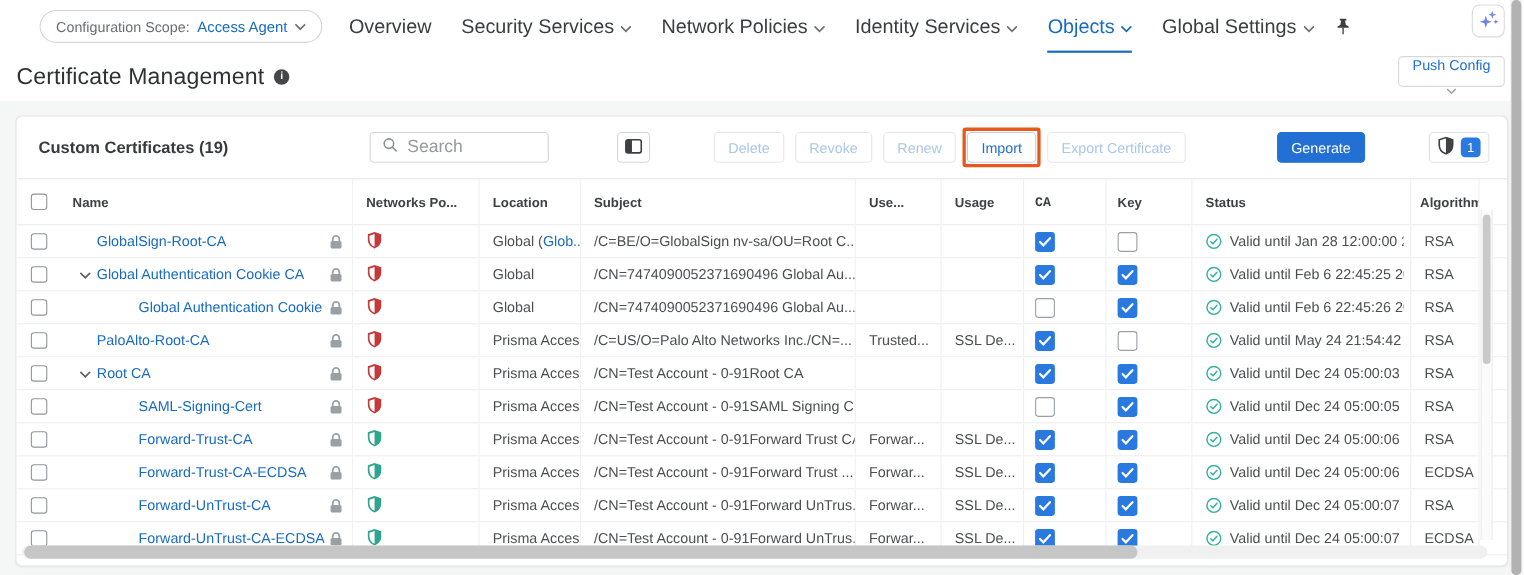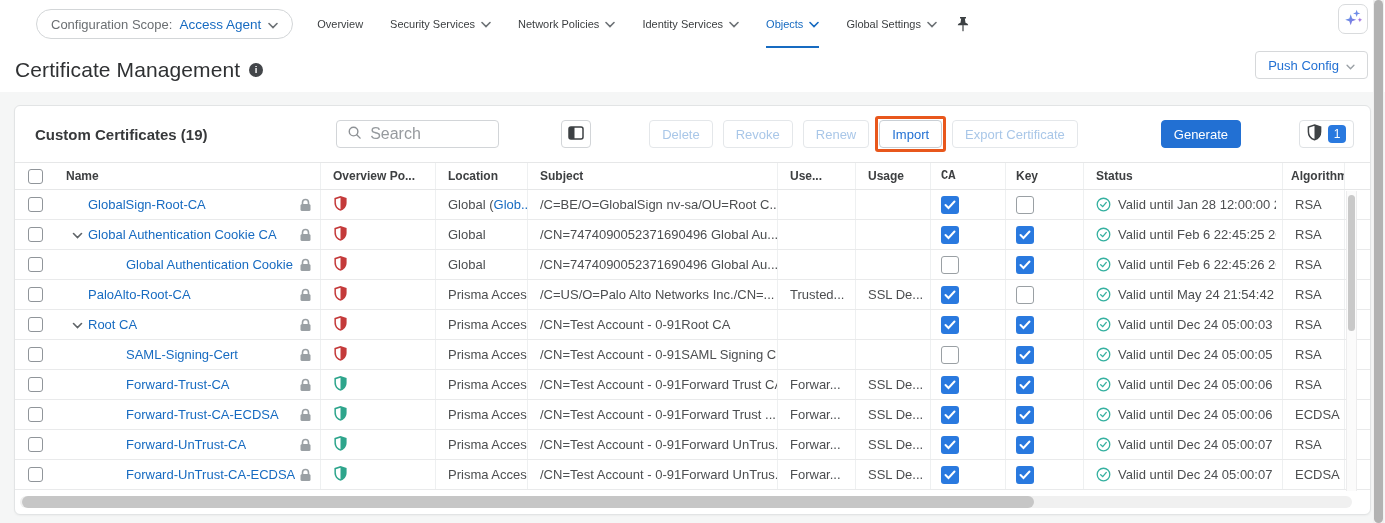--- a/index.html
+++ b/index.html
@@ -7,36 +7,36 @@
   .screen { position:relative; width:1385px; height:523px; background:#fff;
             font-family:"Liberation Sans", sans-serif; overflow:hidden; color:#4c4e50; }
 
   
   .topbar { display:flex; align-items:center; height:48px; padding-left:36px; }
   .scope-box { display:flex; align-items:center; gap:7px; border:1px solid #d3d6d8; border-radius:15px;
                height:30px; padding:0 14px; background:#fff; cursor:pointer; }
   .scope-label { font-size:13px; color:#6b6f72; }
   .scope-value { font-size:13.5px; color:#176bc1; }
   .nav { display:flex; align-items:stretch; gap:27px; margin-left:24px; height:48px; }
-  .nav-item { display:flex; align-items:center; gap:6px; font-size:11px; color:#3b3e40;
+  .nav-item { display:flex; align-items:center; gap:6px; font-size:18px; color:#3b3e40;
               border-bottom:2.5px solid transparent; padding-top:2px; cursor:pointer; }
   .nav-item.active { color:#176bc1; border-bottom-color:#176bc1; }
   .pin { margin-left:20px; display:flex; align-items:center; cursor:pointer; }
   .ai-btn { position:absolute; right:17px; top:4px; width:30px; height:30px; border:1px solid #d9dbdd;
             border-radius:7px; background:#fff; display:grid; place-items:center; cursor:pointer; }
 
   
   .titlebar { position:relative; height:44px; padding-left:15px; display:flex; align-items:center; }
   .page-title { font-size:21px; font-weight:500; color:#2f3133; letter-spacing:.1px; }
   .info-icon { margin-left:9px; width:14px; height:14px; border-radius:50%; background:#43464a;
                display:grid; place-items:center; cursor:pointer; }
   .info-icon::after { content:"i"; color:#fff; font-size:9.5px; font-weight:bold; line-height:1; }
   .push-config { position:absolute; right:17px; top:3px; height:28px; padding:0 12px; border:1px solid #d6d8da;
                  border-radius:4px; background:#fff; color:#2270d3; font-size:13px; display:flex;
-                 align-items:center; gap:7px; cursor:pointer; font-family:inherit; }
+                 align-items:center; gap:7px; cursor:pointer; font-family:inherit;flex-direction:column; }
 
   
   .content { position:absolute; left:0; right:0; top:92px; bottom:0; background:#f5f6f6; padding:13px 14px 0; }
   .card { position:relative; width:1357px; height:410px; background:#fff; border:1px solid #e2e4e5;
           border-radius:6px; box-shadow:0 1px 2px rgba(0,0,0,.04); overflow:hidden; }
   .card-header { display:flex; align-items:center; height:56px; padding:0 16px 0 20px;gap:48px; }
   .panel-title { font-size:15px; font-weight:bold; color:#37393b; }
   .search { margin-left:auto; width:163px; height:28px; border:1px solid #d2d5d8; border-radius:4px;
             display:flex; align-items:center; gap:8px; padding:0 10px; background:#fff; }
   .search input { border:none; outline:none; width:110px; font-size:16px; color:#555;
@@ -51,21 +51,21 @@
   .btn.disabled { color:#a9c7e8; border-color:#e4e7ea; cursor:default; }
   .btn.import { border-color:#c9cfd5; }
   .hl-box { position:absolute; left:-5px; right:-5px; top:-5px; bottom:-5px; border:3px solid #e8571c;
             border-radius:3px; pointer-events:none; }
   .btn.primary { background:#2270d3; border-color:#2270d3; color:#fff;margin-left:35px; }
   .btn.shield-btn { padding:0 7px; gap:6px; }
   .count-badge { min-width:18px; height:18px; padding:0 3px; background:#2979df; color:#fff; border-radius:4px;
                  font-size:12px; display:grid; place-items:center; }
 
   
-  .thead { display:flex; height:28px; align-items:center; border-top:1px solid #e6e7e8;
+  .thead { display:flex; height:43px; align-items:center; border-top:1px solid #e6e7e8;
            border-bottom:1px solid #e6e7e8; font-size:12px; font-weight:bold; color:#3e4042; }
   .tr { display:flex; height:30px; align-items:center; border-bottom:1px solid #e9eaeb;
         font-size:13px; color:#4c4e50; background:#fff; }
   .td { height:100%; display:flex; align-items:center; padding:0 6px 0 12px; border-right:1px solid #eef0f1;
         overflow:hidden; white-space:nowrap; flex:none; }
   .c-check { width:41px; justify-content:center; padding:0; border-right:none; }
   .c-name  { width:265px; padding:0 8px 0 10px; }
   .c-secpo { width:115px; }
   .c-loc   { width:92px; }
   .c-subj  { width:250px; }
@@ -233,21 +233,21 @@
               </svg>
           </span>
           <span class="count-badge">1</span>
         </button>
       </div>
       <div class="thead" id="thead">
           <div class="td c-check">
             <span class="rowcb"></span>
           </div>
           <div class="td c-name">Name</div>
-          <div class="td c-secpo">Overview Po...</div>
+          <div class="td c-secpo">Networks Po...</div>
           <div class="td c-loc">Location</div>
           <div class="td c-subj">Subject</div>
           <div class="td c-use">Use...</div>
           <div class="td c-usage">Usage</div>
           <div class="td c-ca">CA</div>
           <div class="td c-key">Key</div>
           <div class="td c-status">Status</div>
           <div class="td c-alg">Algorithm</div>
         </div>
       <div id="tbody">

